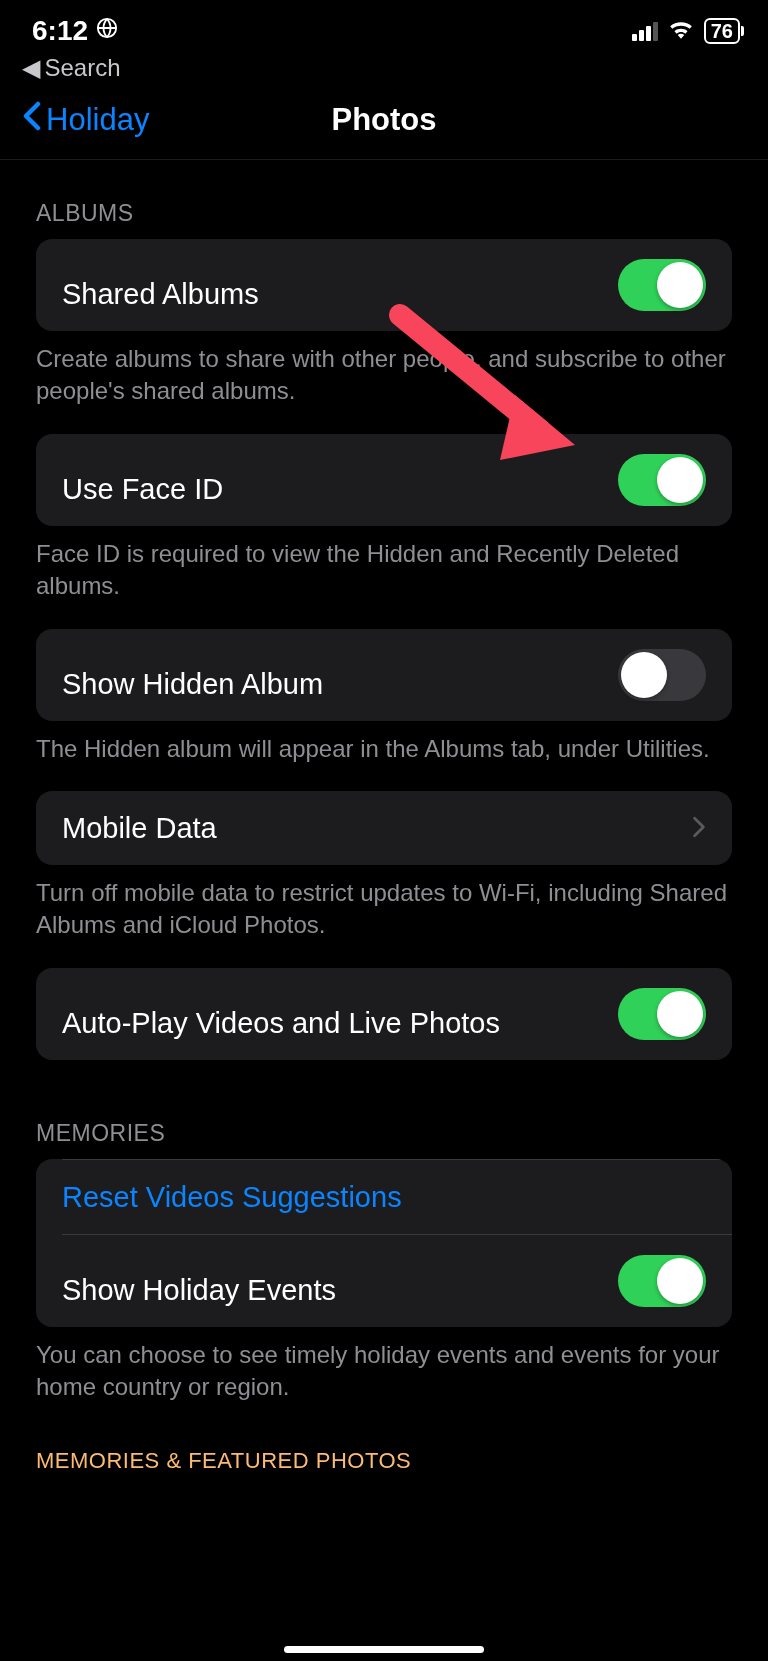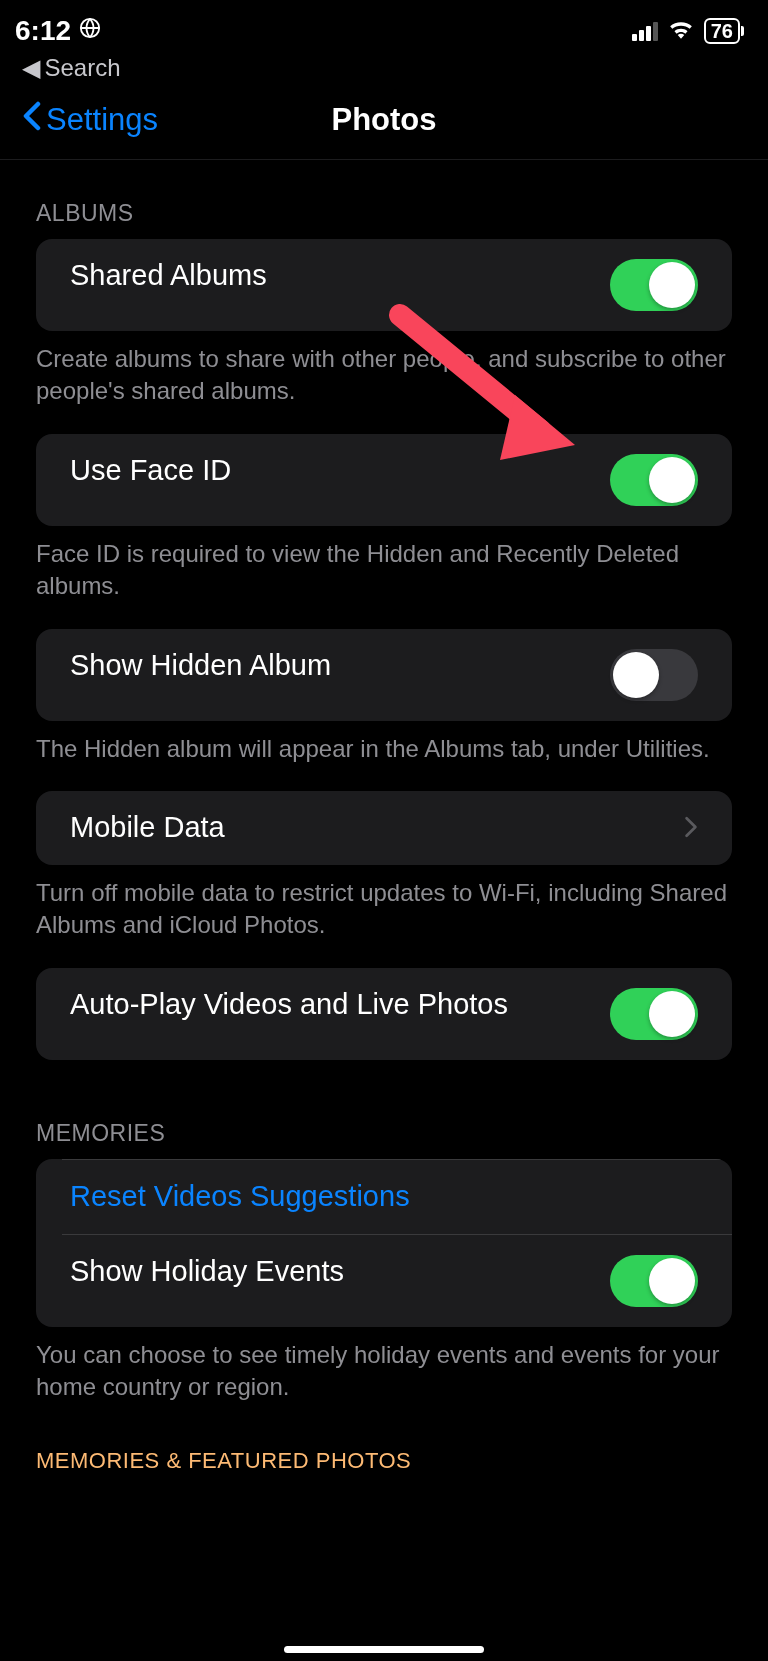--- a/index.html
+++ b/index.html
@@ -1,35 +1,35 @@
 <!DOCTYPE html>
 <html><head>
   <meta charset="utf-8">
   <style>
     * { margin:0; padding:0; box-sizing:border-box; font-family:-apple-system,Helvetica,Arial,sans-serif; -webkit-font-smoothing:antialiased; }
     body { width:768px; height:1661px; background:#000; color:#fff; overflow:hidden; position:relative; }
-    .status-bar { display:flex; justify-content:space-between; align-items:center; padding:12px 28px 0 15px; height:50px; font-size:28px; font-weight:600;gap:28px; }
+    .status-bar { display:flex; justify-content:space-between; align-items:center; padding:12px 28px 0 32px; height:50px; font-size:28px; font-weight:600;gap:28px; }
     .sb-left { display:flex; align-items:center; gap:8px; }
     .sb-right { display:flex; align-items:center; gap:10px; }
     .globe { font-size:22px; }
     .sig-bars { display:flex; align-items:flex-end; gap:2px; height:20px; }
     .sig-bars span { width:5px; background:#fff; border-radius:1px; }
     .sig-bars span:nth-child(1){height:7px;} .sig-bars span:nth-child(2){height:11px;} .sig-bars span:nth-child(3){height:15px;} .sig-bars span:nth-child(4){height:19px;background:#555;}
     .wifi { font-size:24px; }
     .battery { border:2.5px solid #fff; border-radius:6px; padding:1px 5px; font-size:20px; font-weight:700; line-height:1; position:relative; }
     .battery::after { content:""; position:absolute; right:-6px; top:6px; width:3px; height:10px; background:#fff; border-radius:0 2px 2px 0; }
     .back-crumb { padding:4px 22px 18px 22px; color:#c7c7cc; font-size:24px; display:flex; align-items:center; gap:4px; }
     .nav { display:flex; align-items:center; padding:0 22px 20px 22px; position:relative; border-bottom:1px solid #1c1c1e; }
     .nav-back { display:flex; align-items:center; color:#0a84ff; font-size:31px; gap:4px; }
     .nav-title { position:absolute; left:50%; transform:translateX(-50%); font-size:31px; font-weight:600; color:#fff; }
     .content { padding:0 36px; }
     .section-header { text-transform:uppercase; color:#8e8e93; font-size:23px; letter-spacing:0.5px; padding:40px 36px 12px 36px; }
     .section-header.small { font-size:22px; }
     .cell-group { background:#1c1c1e; border-radius:16px; overflow:hidden; }
-    .cell { display:flex; align-items:flex-start; justify-content:space-between; padding:20px 34px; min-height:74px; }
+    .cell { display:flex; align-items:flex-end; justify-content:space-between; padding:20px 26px; min-height:74px; }
     .cell-label { font-size:29px; color:#fff; }
     .cell-label.link { color:#0a84ff; }
     .sep { height:1px; background:#3a3a3c; margin-left:26px; }
     .footer { color:#8e8e93; font-size:24px; line-height:1.35; padding:12px 36px 0 36px; }
     .toggle { width:88px; height:52px; border-radius:26px; position:relative; flex-shrink:0; }
     .toggle.on { background:#30d158; }
     .toggle.off { background:#39393d; }
     .toggle .knob { width:46px; height:46px; background:#fff; border-radius:50%; position:absolute; top:3px; box-shadow:0 2px 4px rgba(0,0,0,.3); }
     .toggle.on .knob { right:3px; }
     .toggle.off .knob { left:3px; }
@@ -74,21 +74,21 @@
   <span>Search</span>
 </div>
 
 <div class="nav">
   <div class="nav-back">
     <span class="chev-left">
       <svg width="20" height="30" viewBox="0 0 12 20" fill="none" stroke="#0a84ff" stroke-width="3" stroke-linecap="round" stroke-linejoin="round">
           <path d="M10 2L2 10l8 8"></path>
         </svg>
     </span>
-    <span>Settings</span>
+    <span>Holiday</span>
   </div>
   <div class="nav-title">Photos</div>
 </div>
 
 <div class="section-header">ALBUMS</div>
 
 <div class="content">
   <div class="cell-group">
     <div class="cell">
       <span class="cell-label">Shared Albums</span>

